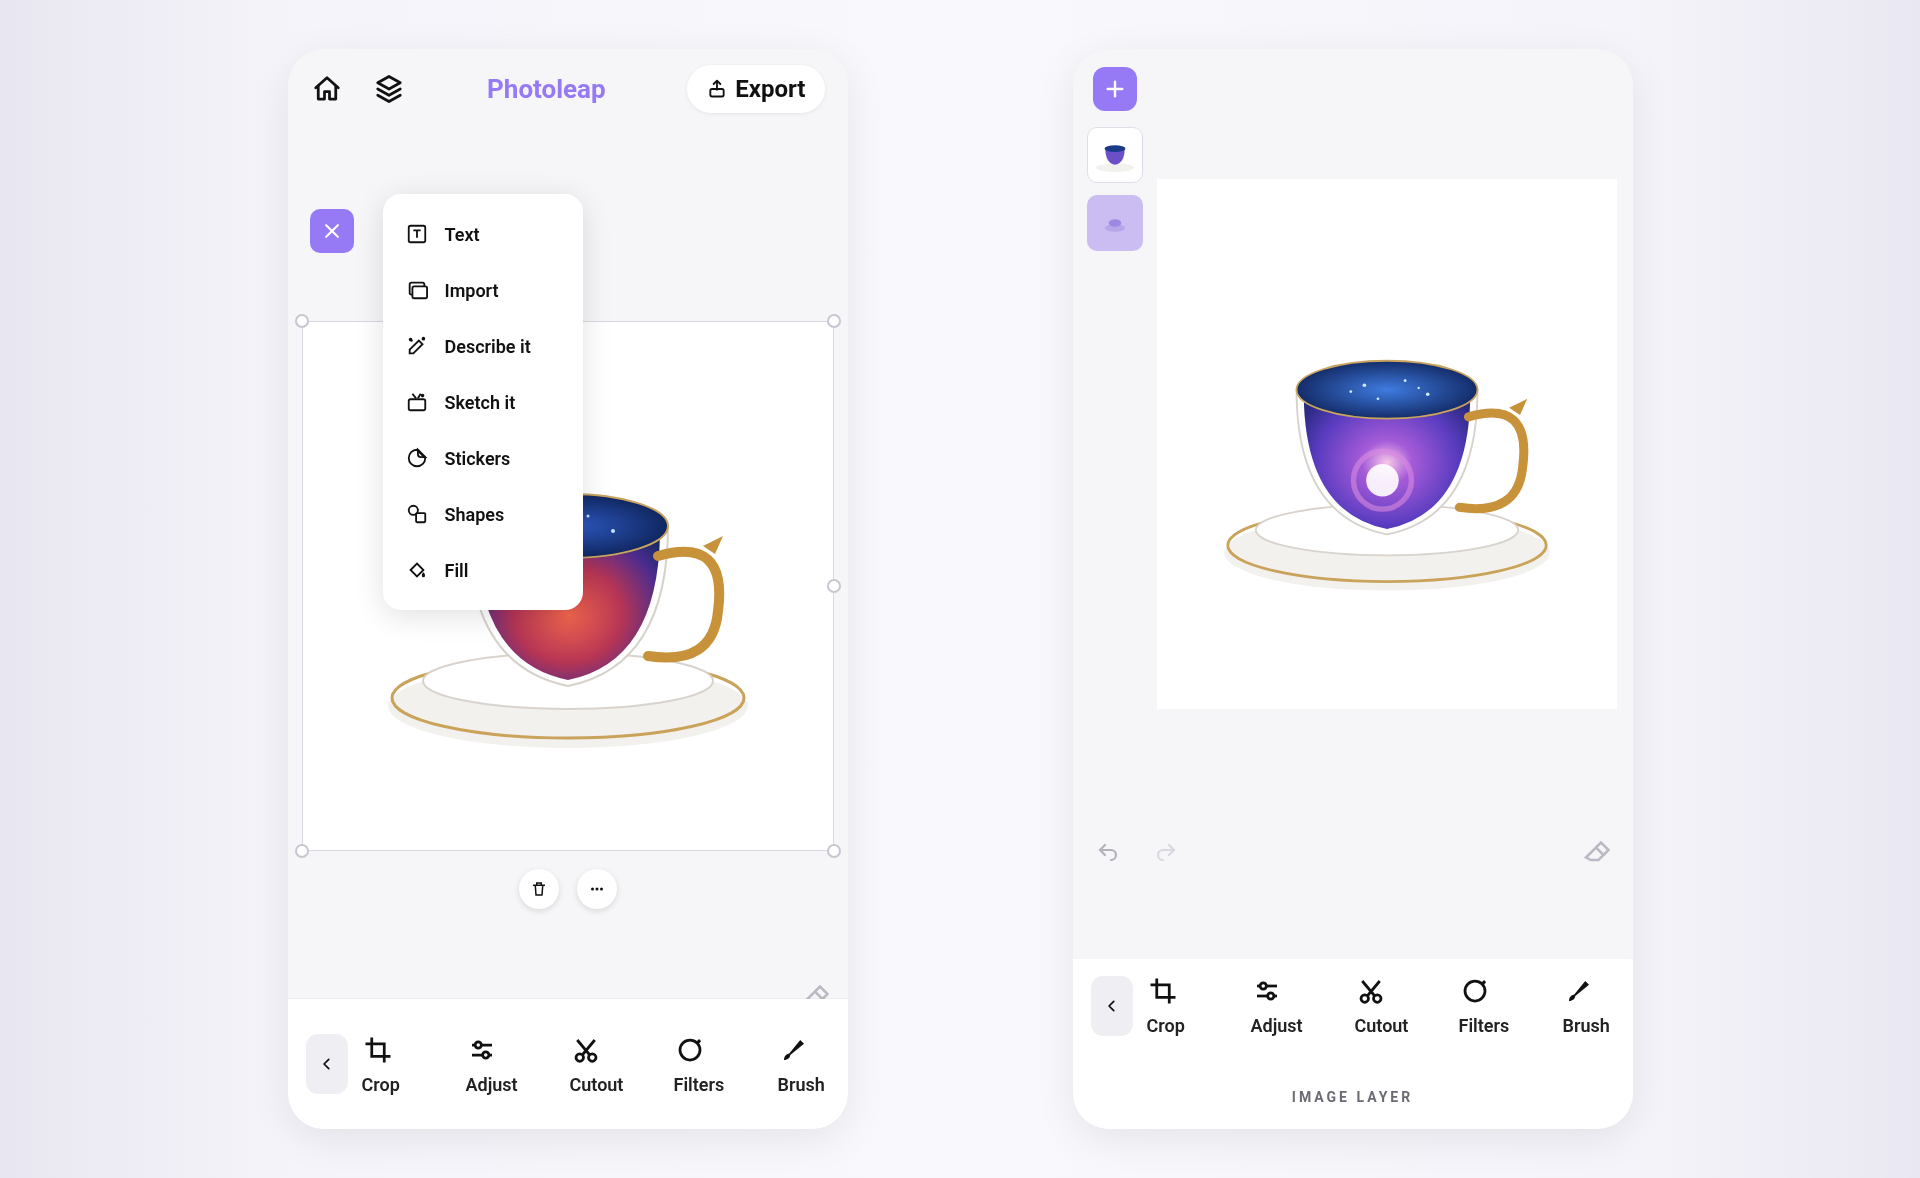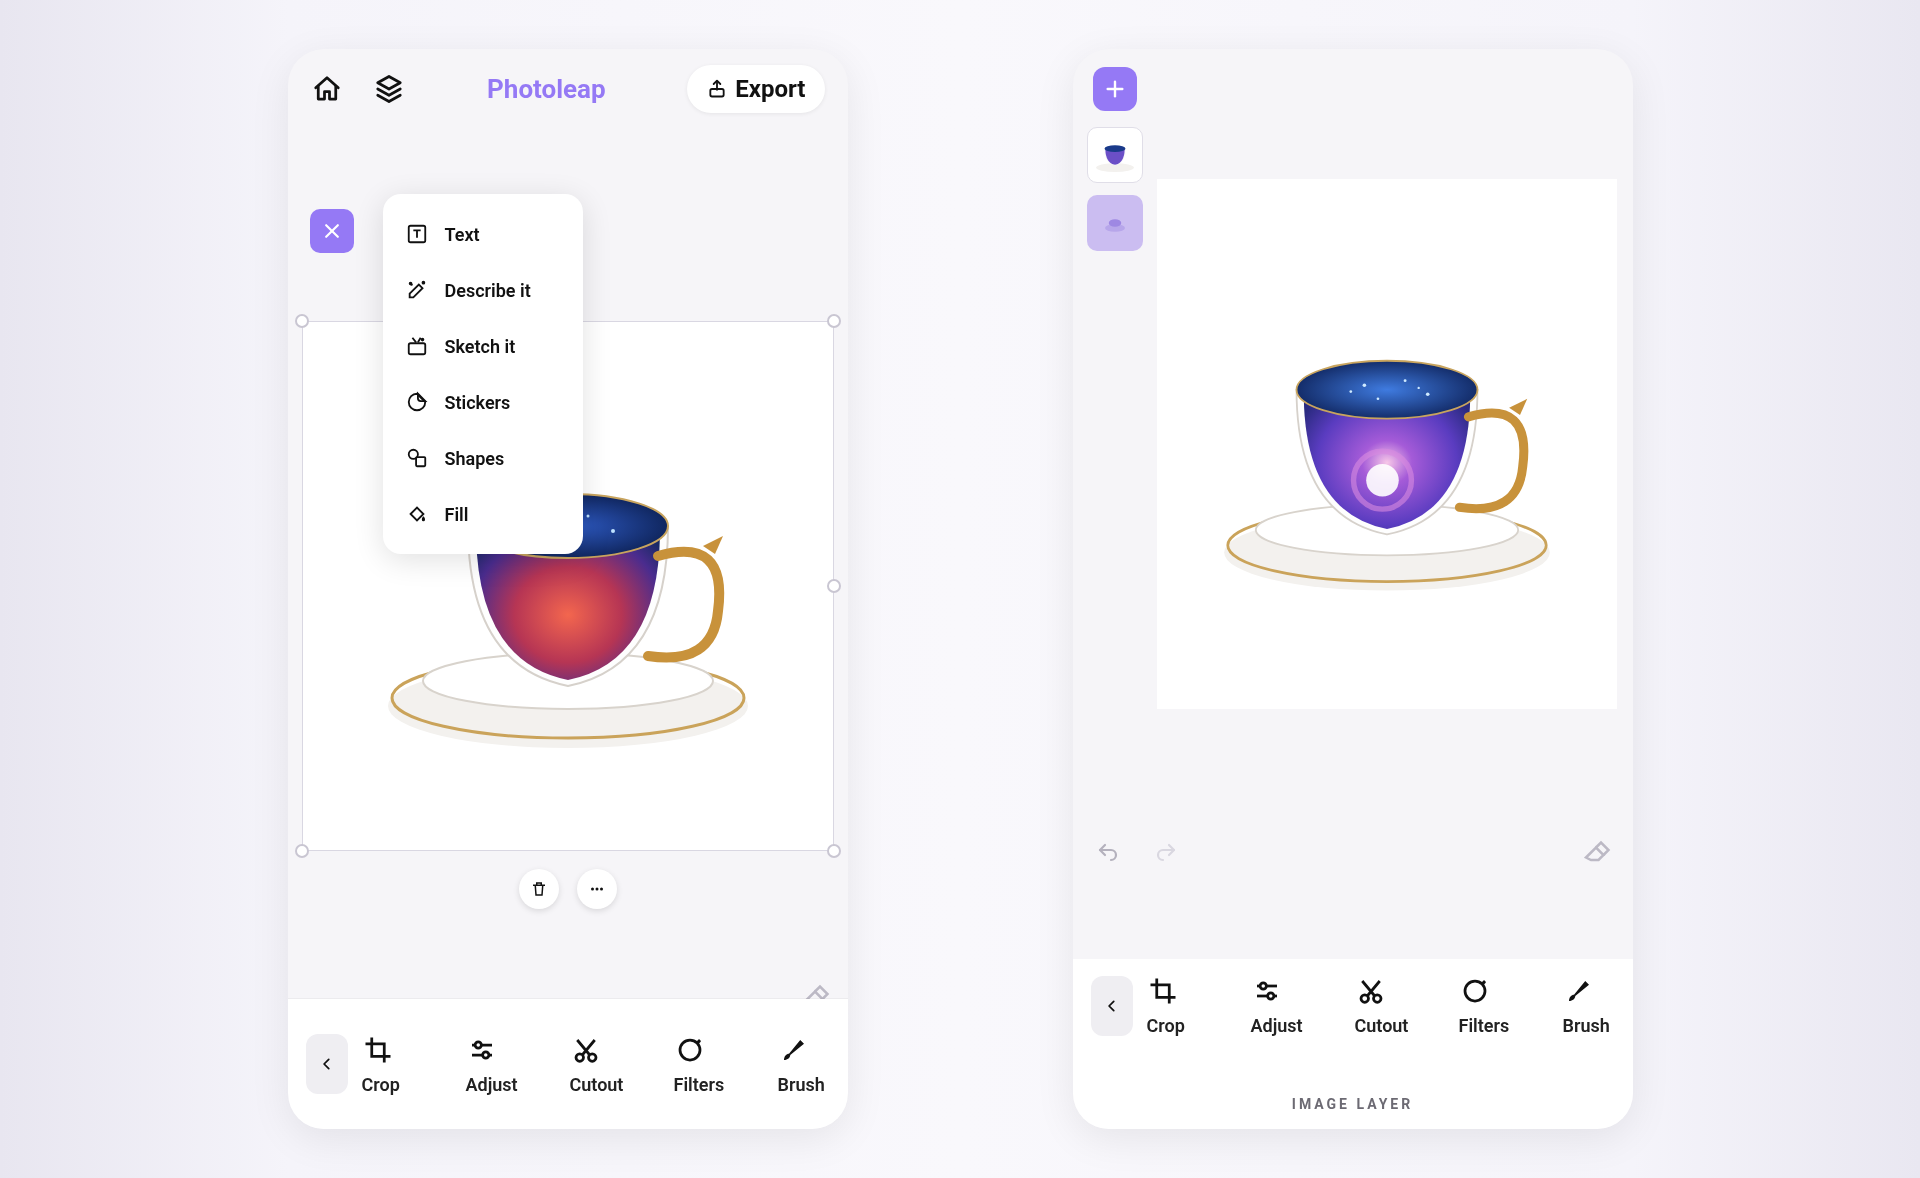--- a/index.html
+++ b/index.html
@@ -98,21 +98,21 @@
     display:flex;align-items:center;justify-content:center;margin:0 14px 0 18px;
   }
   .tool-row{ display:flex; flex:1; overflow:hidden;}
   .tool{
     flex:0 0 104px; display:flex;flex-direction:column;gap:8px;
   }
   .tool-icon{width:32px;height:32px;display:flex;align-items:center;justify-content:center;}
   .tool-label{font-size:18px;font-weight:600;color:#222;}
   .layer-caption{
     text-align:center; font-size:14px; letter-spacing:3px; color:#6c6a73; font-weight:700;
-    position:absolute; bottom:17px; left:0; right:0;
+    position:absolute; bottom:24px; left:0; right:0;
   }
 
   
   .p2-add{
     position:absolute; left:20px; top:18px; width:44px;height:44px;background:#9579f5;border-radius:12px;
     display:flex;align-items:center;justify-content:center;
   }
   .thumb{
     width:56px;height:56px;border-radius:10px;position:absolute;left:14px;
     display:flex;align-items:center;justify-content:center;
@@ -181,20 +181,29 @@
 
   <div class="layer-menu">
     <div class="menu-item">
       <span class="menu-icon">
         <svg width="22" height="22" viewBox="0 0 24 24" fill="none" stroke="#111" stroke-width="2">
             <rect x="3" y="3" width="18" height="18" rx="2"></rect>
             <path d="M8 8h8M12 8v8"></path>
           </svg>
       </span>
       <span>Text</span>
+    </div>
+    <div class="menu-item">
+      <span class="menu-icon">
+        <svg width="22" height="22" viewBox="0 0 24 24" fill="none" stroke="#111" stroke-width="2">
+            <rect x="4" y="4" width="16" height="13" rx="2"></rect>
+            <rect x="7" y="8" width="16" height="13" rx="2" fill="#fff"></rect>
+          </svg>
+      </span>
+      <span>Import</span>
     </div>
     <div class="menu-item">
       <span class="menu-icon">
         <svg width="22" height="22" viewBox="0 0 24 24" fill="none" stroke="#111" stroke-width="2">
             <path d="M4 4l3 3M4 20h4l10-10-4-4L4 16v4z"></path>
             <circle cx="5" cy="5" r="1" fill="#111"></circle>
             <circle cx="19" cy="4" r="1" fill="#111"></circle>
           </svg>
       </span>
       <span>Describe it</span>

